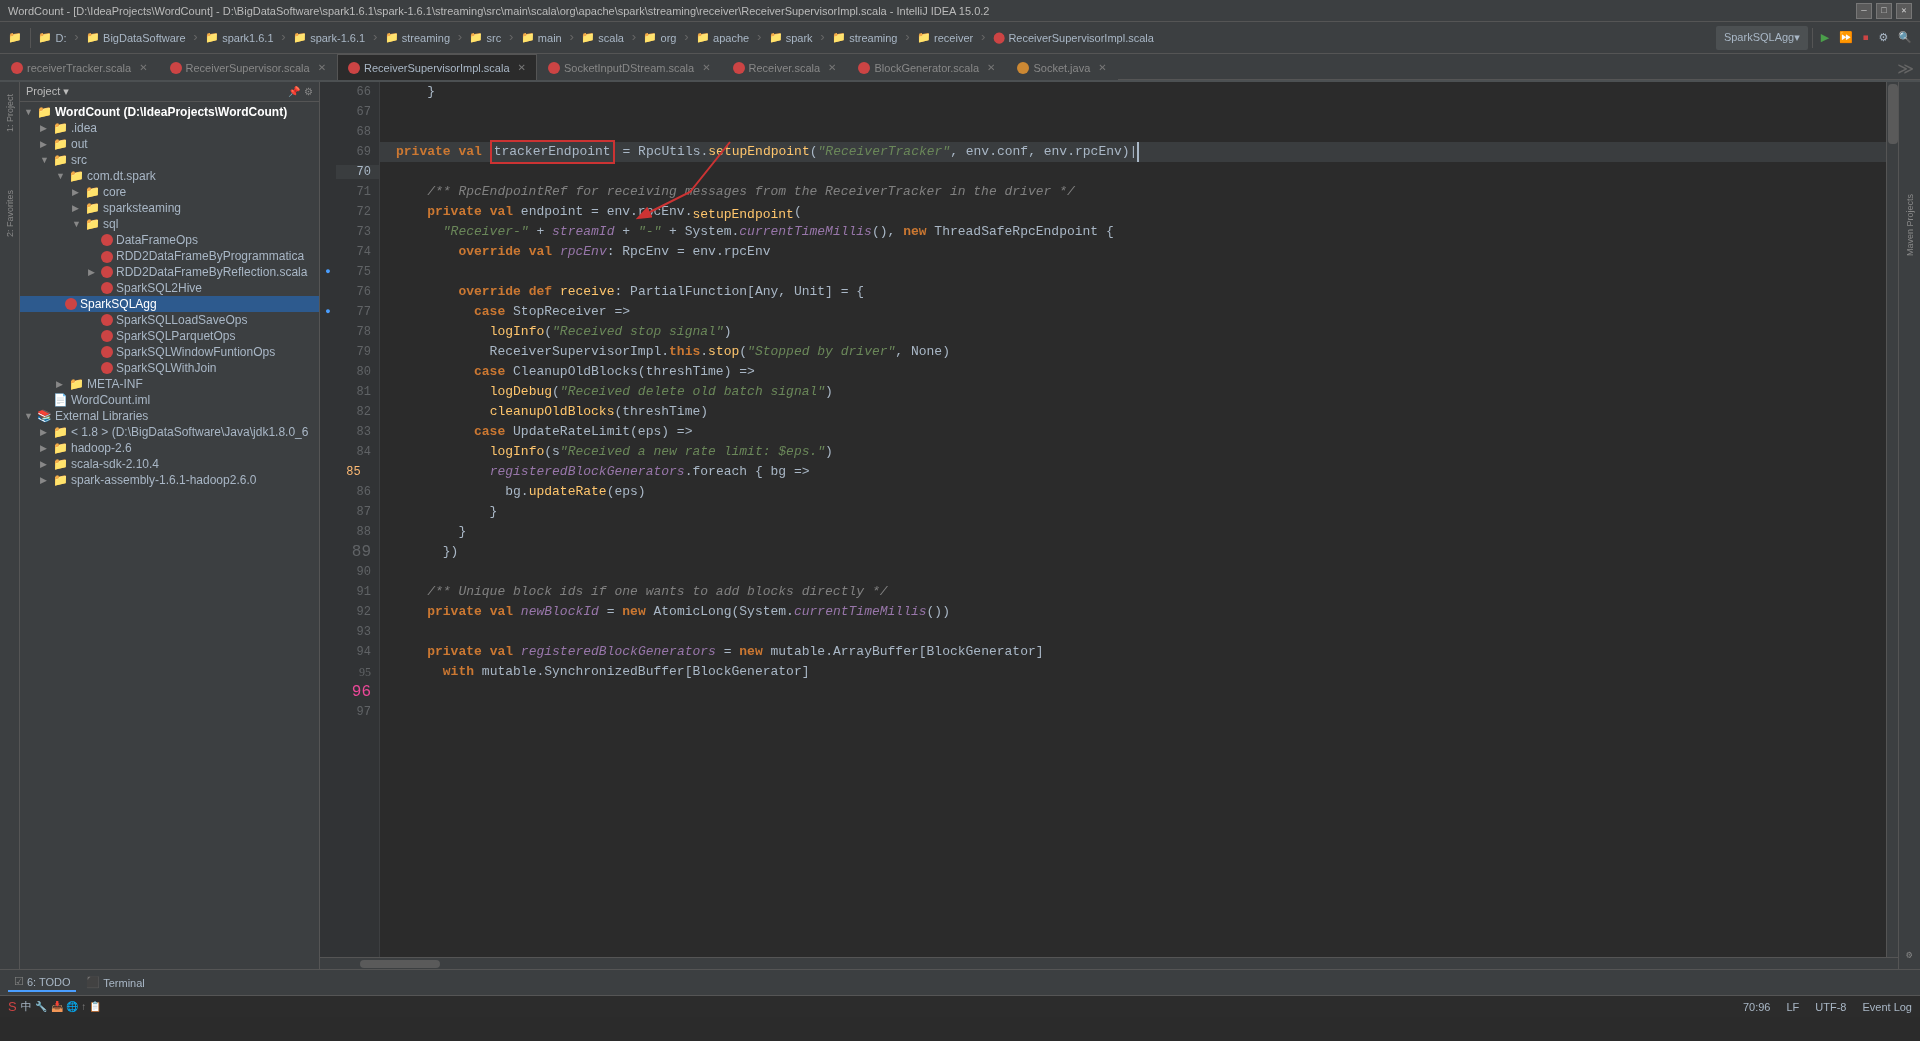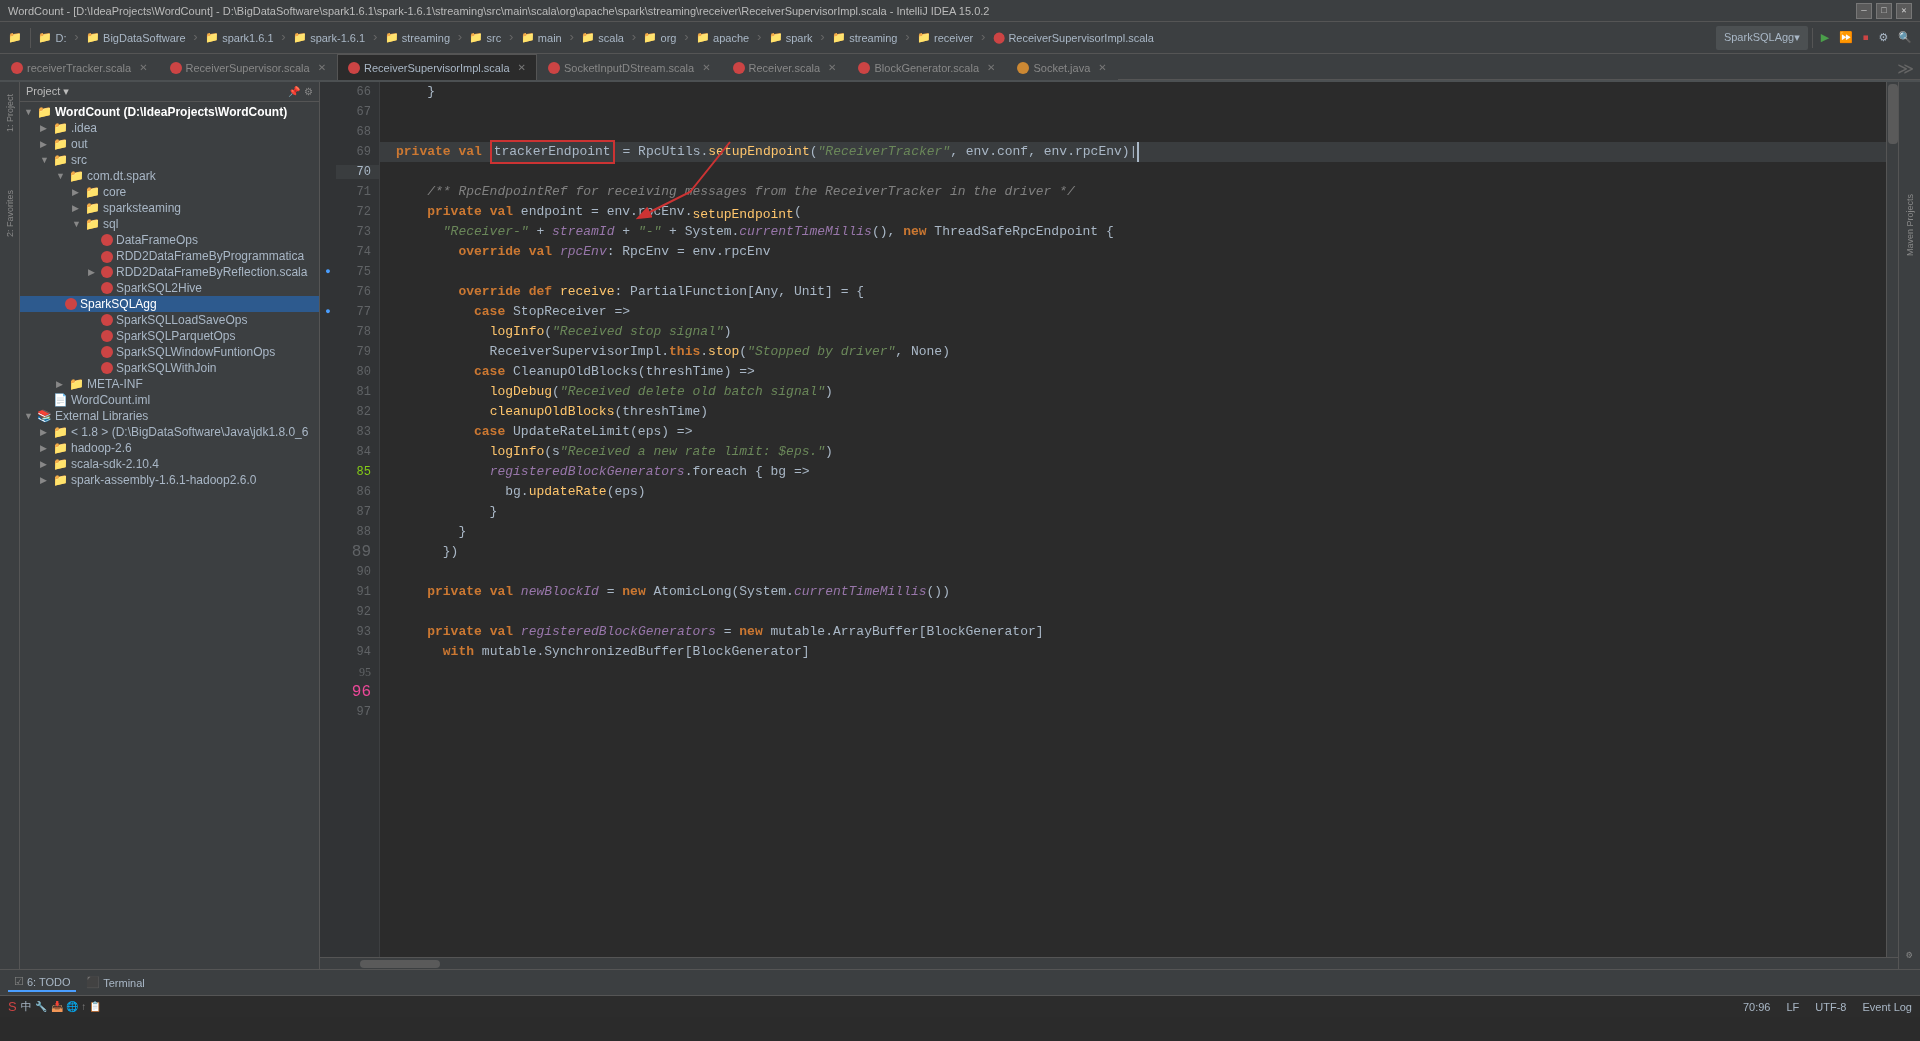--- a/index.html
+++ b/index.html
@@ -428,21 +428,21 @@
             <div style="display:flex; align-items:center; height:20px;">
               <div style="width:16px;"></div>
               <div style="flex:1; text-align:right; padding-right:8px; color:#606366; font-size:12px; font-family:'Courier New',monospace;">83</div>
             </div>
             <div style="display:flex; align-items:center; height:20px;">
               <div style="width:16px;"></div>
               <div style="flex:1; text-align:right; padding-right:8px; color:#606366; font-size:12px; font-family:'Courier New',monospace;">84</div>
             </div>
             <div style="display:flex; align-items:center; height:20px;">
               <div style="width:16px;"></div>
-              <div style="flex:1; text-align:right; padding-right:8px; color:#84cc16; font-size:12px; font-family:'Courier New',monospace;">85</div>
+              <div style="flex:1; text-align:center; padding-right:8px; color:#fdba74; font-size:12px; font-family:'Courier New',monospace;">85</div>
             </div>
             <div style="display:flex; align-items:center; height:20px;">
               <div style="width:16px;"></div>
               <div style="flex:1; text-align:right; padding-right:8px; color:#606366; font-size:12px; font-family:'Courier New',monospace;">86</div>
             </div>
             <div style="display:flex; align-items:center; height:20px;">
               <div style="width:16px;"></div>
               <div style="flex:1; text-align:right; padding-right:8px; color:#606366; font-size:12px; font-family:'Courier New',monospace;">87</div>
             </div>
             <div style="display:flex; align-items:center; height:20px;">
@@ -643,20 +643,23 @@
           <div class="code-line" style="padding-left:16px;">
             <span style="color:#a9b7c6;">        }</span>
           </div>
 
           <div class="code-line" style="padding-left:16px;">
             <span style="color:#a9b7c6;">      })</span>
           </div>
 
           <div class="code-line" style="padding-left:16px;"></div>
 
+          <div class="code-line" style="padding-left:16px;">
+            <span style="color:#808080; font-style:italic;">    /** Unique block ids if one wants to add blocks directly */</span>
+          </div>
 
           <div class="code-line" style="padding-left:16px;">
             <span style="color:#a9b7c6;">    </span>
             <span style="color:#cc7832; font-weight:bold;">private</span>
             <span style="color:#a9b7c6;"> </span>
             <span style="color:#cc7832; font-weight:bold;">val</span>
             <span style="color:#a9b7c6;"> </span>
             <span style="color:#9876aa; font-style:italic;">newBlockId</span>
             <span style="color:#a9b7c6;"> = </span>
             <span style="color:#cc7832; font-weight:bold;">new</span>

